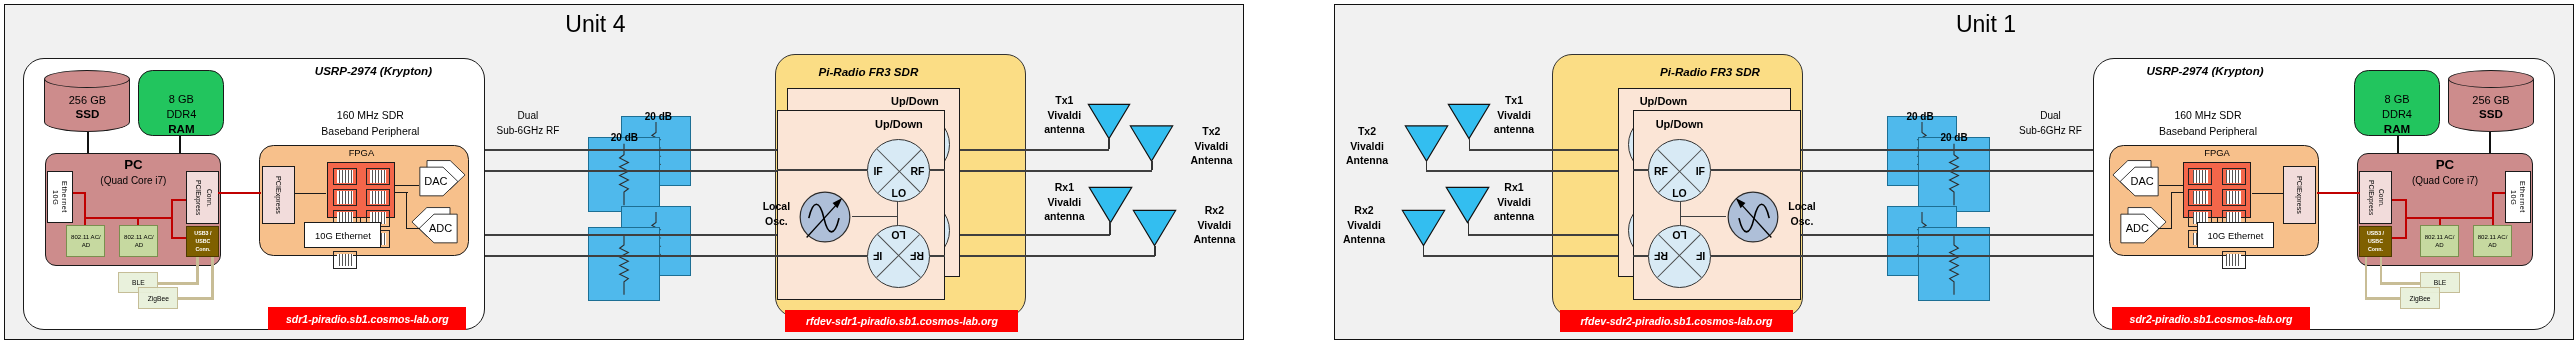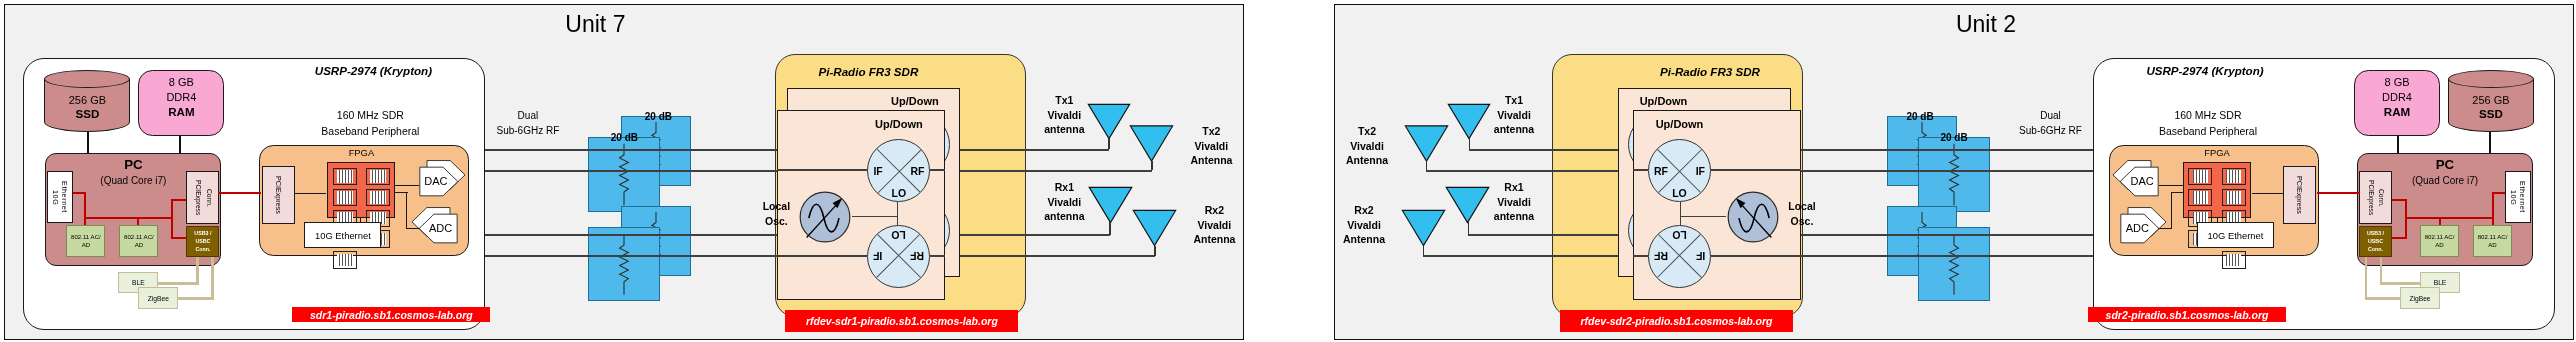--- a/index.html
+++ b/index.html
@@ -31,22 +31,22 @@
   .usrp-sub { left:301px; top:103px; width:128px; font-size:10.5px; line-height:1.45; }
 
   .cyl-top  { left:39px; top:65px; width:86px; height:18px; border-radius:50%;
               background:#CD8C8C; border:1.1px solid #1a1a1a; z-index:2; }
   .cyl-body { left:39px; top:74px; width:86px; height:53px; background:#CD8C8C;
               border:1.1px solid #1a1a1a; border-top:none;
               border-radius:0 0 43px 43px / 0 0 10px 10px; z-index:1; padding-top:14.4px; }
   .cyl-body .l1 { font-size:11px; }
   .cyl-body .l2 { font-size:11.6px; font-weight:bold; margin-top:1.1px; }
 
-  .ram-box { left:133px; top:65px; width:86px; height:66px; background:#f9a8d4;
-             border:1.1px solid #1a1a1a; border-radius:14.4px; padding-top:4px; }
+  .ram-box { left:133px; top:65px; width:86px; height:66px; background:#22c55e;
+             border:1.1px solid #1a1a1a; border-radius:14.4px; padding-top:21px; }
   .ram-box .l1 { font-size:11px; line-height:1.35; }
   .ram-box .l2 { font-size:11.6px; font-weight:bold; }
 
   .stem { background:#111; width:1.7px; z-index:0; }
   .ssd-stem { left:82px; top:127px; height:21px; }
   .ram-stem { left:174px; top:131px; height:17px; }
 
   .pc-box { left:40px; top:148px; width:176px; height:113px; background:#CD8C8C;
             border:1.1px solid #1a1a1a; border-radius:11px; }
   .pc-title { left:40px; top:152px; width:176px; font-size:13.3px; font-weight:bold; }
@@ -158,29 +158,29 @@
   .rx1-svg { left:1082px; top:181px; width:47px; height:38px; }
   .rx1-stem { left:1104px; top:217px; height:12.2px; }
   .rx1-lbl { left:1023px; top:175px; width:72px; }
   .rx2-svg { left:1127px; top:204px; width:45px; height:38px; }
   .rx2-stem { left:1149px; top:241px; height:10px; }
   .rx2-lbl { left:1170px; top:198px; width:78px; }
 
   
   .hostlbl { background:#FF0000; color:#fff; font-weight:bold; font-style:italic;
              display:flex; align-items:center; justify-content:center; z-index:6; }
-  .host-usrp { left:263px; top:302px; width:198px; height:15px; font-size:10.5px;margin-left:24px; }
+  .host-usrp { left:263px; top:302px; width:198px; height:23px; font-size:10.5px; }
   .host-pr   { left:780px; top:305px; width:233px; height:22px; font-size:10.5px; }
 </style>
 </head>
 <body>
 
 <div class="page">
   <section class="unit unit-1">
-    <h1 class="unit-title">Unit 7</h1>
+    <h1 class="unit-title">Unit 4</h1>
     <div class="canvas">
 
   <div class="ab usrp-box"></div>
   <div class="ab usrp-title ctr tx">USRP-2974 (Krypton)</div>
   <div class="ab usrp-sub ctr ml tx">160 MHz SDR
 Baseband Peripheral</div>
 
   <div class="ab ssd-stem stem"></div>
   <div class="ab ram-stem stem"></div>
 
@@ -367,21 +367,21 @@
   <div class="ab ant-stem rx2-stem"></div>
   <div class="ab ant-lbl ctr ml tx rx2-lbl">Rx2
 Vivaldi
 Antenna</div>
 
   <div class="ab hostlbl host-usrp tx">sdr1-piradio.sb1.cosmos-lab.org</div>
   <div class="ab hostlbl host-pr tx">rfdev-sdr1-piradio.sb1.cosmos-lab.org</div>
 </div>
   </section>
   <section class="unit unit-2 unit--flipped">
-    <h1 class="unit-title">Unit 2</h1>
+    <h1 class="unit-title">Unit 1</h1>
     <div class="canvas">
 
   <div class="ab usrp-box"></div>
   <div class="ab usrp-title ctr tx">USRP-2974 (Krypton)</div>
   <div class="ab usrp-sub ctr ml tx">160 MHz SDR
 Baseband Peripheral</div>
 
   <div class="ab ssd-stem stem"></div>
   <div class="ab ram-stem stem"></div>
 

